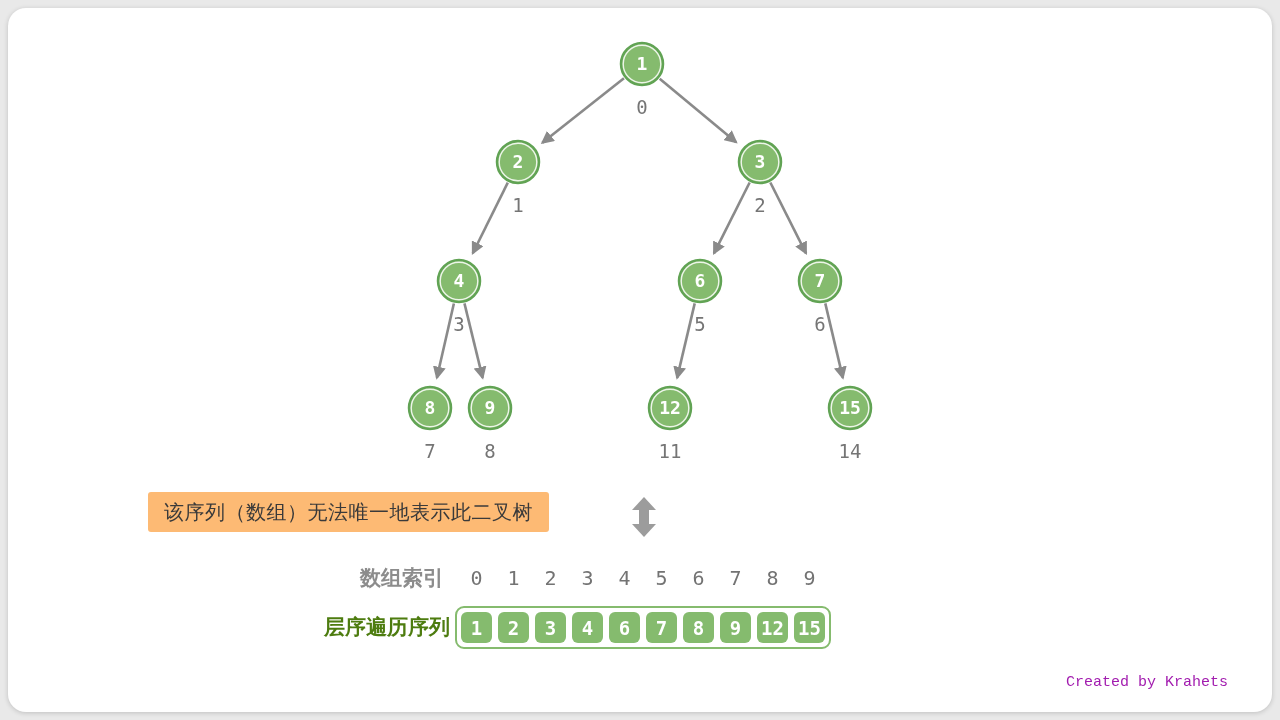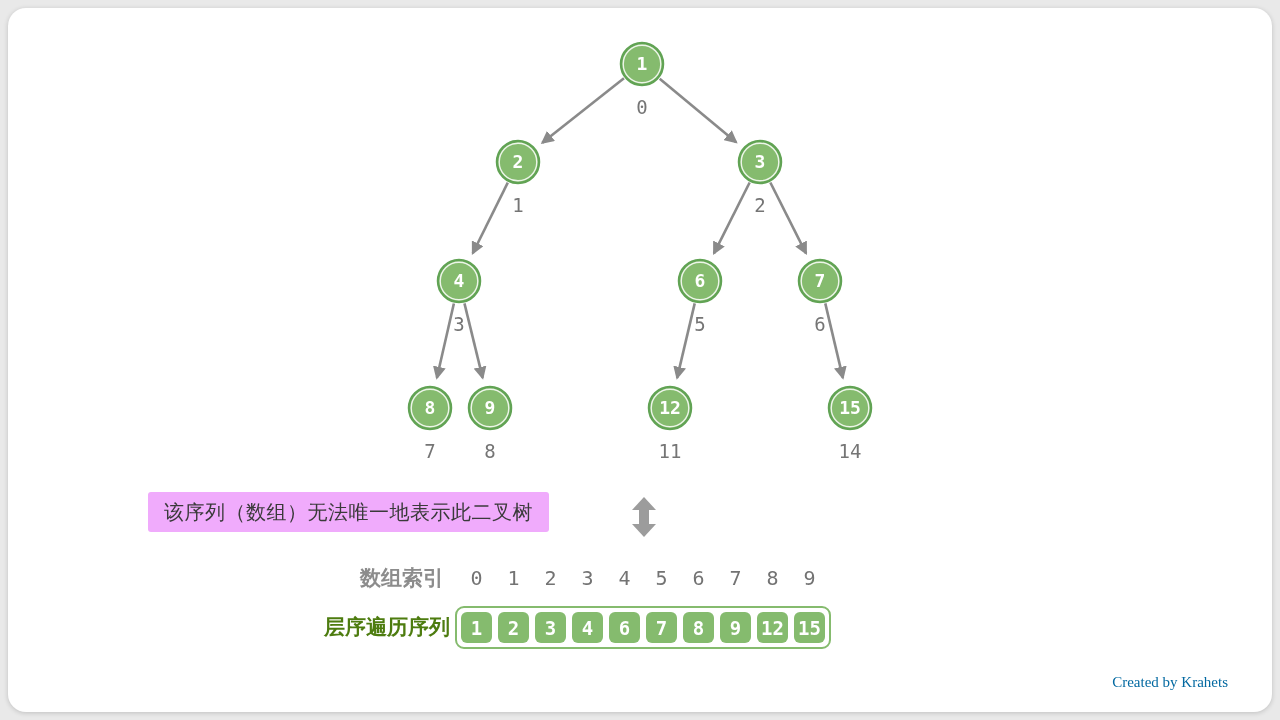--- a/index.html
+++ b/index.html
@@ -19,21 +19,21 @@
     box-shadow: 0 1px 5px rgba(0,0,0,0.18);
   }
   #tree-svg {
     position: absolute;
     left: 0; top: 0;
   }
   .note {
     position: absolute;
     left: 148px; top: 492px;
     height: 40px;
-    background: #f0abfc;
+    background: #fdba74;
     color: #3a3a3a;
     font-size: 20px;
     font-weight: 500;
     display: flex;
     align-items: center;
     padding: 0 16px;
     border-radius: 3px;
     letter-spacing: 0.5px;
   }
   .swap {
@@ -82,23 +82,23 @@
     font-family: "DejaVu Sans Mono", monospace;
     font-weight: bold;
     font-size: 19px;
     display: flex;
     align-items: center;
     justify-content: center;
   }
   .credit {
     position: absolute;
     right: 52px; top: 674px;
-    font-family: Liberation Serif, serif;
+    font-family: Liberation Mono, monospace;
     font-size: 15px;
-    color: #0369a1;
+    color: #a21caf;
   }
 </style>
 </head>
 <body>
 
 <div class="card"></div>
 
 <svg id="tree-svg" width="1280" height="480">
   <defs>
     <marker id="arrow" viewBox="0 0 10 10" refX="8.5" refY="5" markerWidth="5" markerHeight="5" orient="auto-start-reverse">

